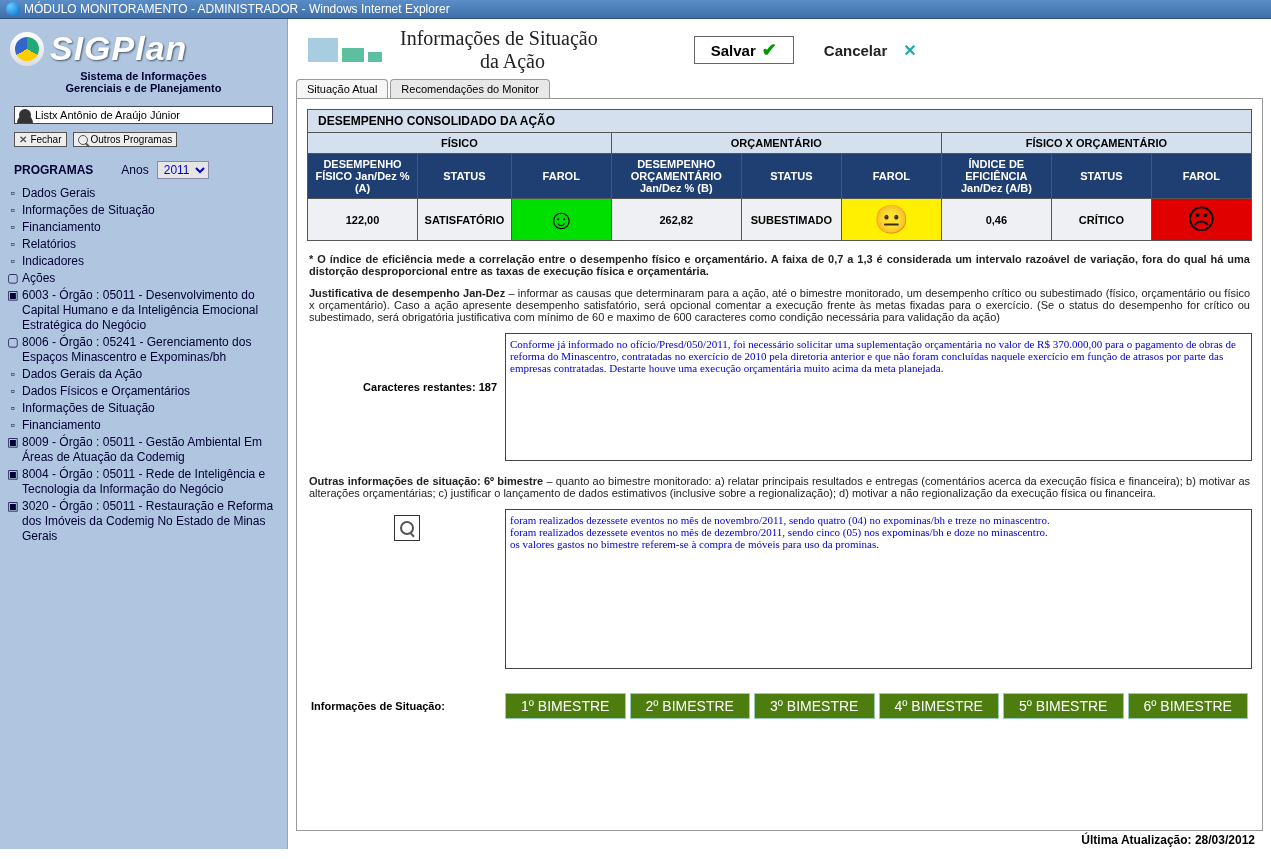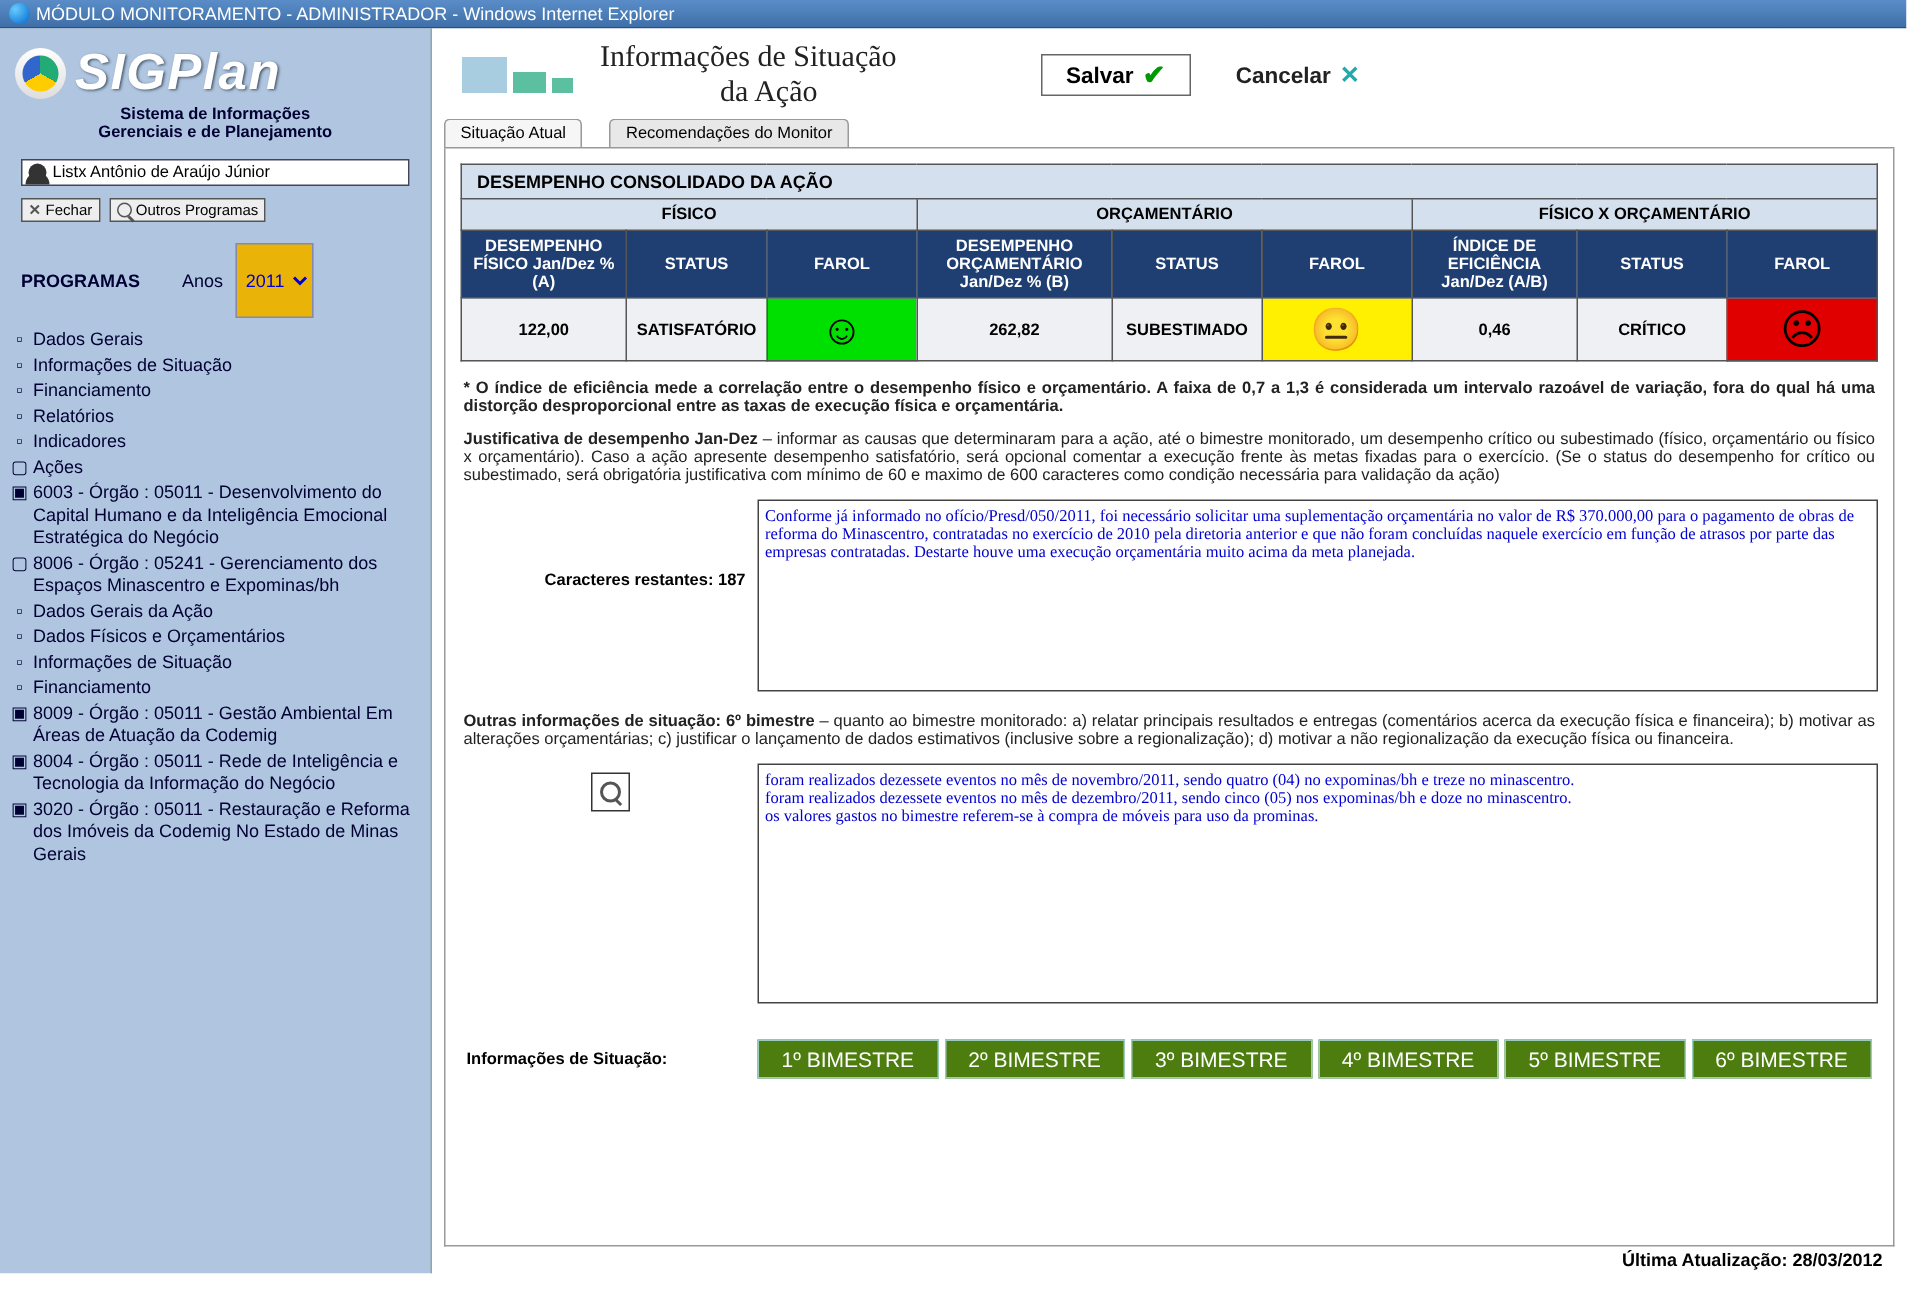--- a/index.html
+++ b/index.html
@@ -15,39 +15,39 @@
 .logo-sub { text-align:center; font-size:11px; color:#003; font-weight:bold; margin-bottom:8px;}
 .userbox { background:#fff; border:1px solid #445; margin: 4px 14px; padding:2px 4px; font-size:11px; display:flex; align-items:center; gap:4px;}
 .user-ico { width:12px;height:12px; background:#333; border-radius:50%; display:inline-block; position:relative;}
 .user-ico:after{content:"";position:absolute;bottom:-2px;left:-2px;width:16px;height:8px;background:#333;border-radius:8px 8px 0 0;}
 .btnrow { display:flex; gap:6px; padding: 4px 14px;}
 .sbtn { border:1px solid #555; background:#eee; font-size:10px; padding:1px 4px; display:flex; align-items:center; gap:3px; cursor:pointer;}
 .x-ico { font-weight:bold; color:#555;}
 .mag-ico { display:inline-block; width:10px; height:10px; border:1.5px solid #555; border-radius:50%; position:relative;}
 .mag-ico:after{content:"";position:absolute;width:5px;height:1.5px;background:#555;bottom:-2px;right:-3px;transform:rotate(45deg);}
 .prog-head { padding: 10px 14px 4px 14px; font-weight:bold; font-size:12px; color:#003; display:flex; align-items:center; gap:8px;}
-.yearsel { border:1px solid #88a; background:#eab308; color:#0000d0; font-size:12px; padding:16px 2px;text-align:right;}
+.yearsel { border:1px solid #88a; background:#e5e5e5; color:#0000d0; font-size:12px; padding:0 2px;}
 .tree { padding: 2px 6px 6px 6px; font-size:12px; color:#003; }
 .tree .n { display:flex; align-items:flex-start; gap:2px; padding:1px 0; line-height:1.25;}
 .tree .ic { width:14px; text-align:center; flex:none;}
 .tree .lbl { flex:1; word-wrap:break-word;}
 .indent1{padding-left:14px;} .indent2{padding-left:28px;} .indent3{padding-left:42px;}
 .fold-open:before{content:"▢";}
 .fold-closed:before{content:"▣";}
 .doc:before{content:"▫";}
 .main { flex:1; background:#fff; display:flex; flex-direction:column; padding: 4px 8px 2px 8px; overflow:hidden;}
 .mhead { display:flex; align-items:center; gap:18px; padding: 4px 2px 2px 12px;}
 .deco { display:flex; gap:4px; align-items:flex-end;}
 .deco span{display:block;} .d1{width:30px;height:24px;background:#a8cde0;} .d2{width:22px;height:14px;background:#5bbfa0;} .d3{width:14px;height:10px;background:#5bbfa0;}
 .mtitle { font-family: Tahoma, Verdana; font-size:20px; color:#222; }
 .actbtn { border:1px solid #666; padding:2px 16px; font-size:15px; font-weight:bold; cursor:pointer; background:#fff; display:flex;align-items:center;gap:6px;}
 .check{color:#090;font-size:18px;}
-.cancel-lbl{font-size:15px;color:#222;font-weight:bold;cursor:pointer;display:flex;align-items:center;gap:6px;margin-left:12px;}
+.cancel-lbl{font-size:15px;color:#222;font-weight:bold;cursor:pointer;display:flex;align-items:center;gap:16px;margin-left:12px;}
 .cx{color:#2aa;font-weight:bold;font-size:16px;}
-.tabs { display:flex; gap:16px; margin-top:4px; border-bottom:1px solid #999;}
+.tabs { display:flex; gap:0; margin-top:4px; border-bottom:1px solid #999;}
 .tab { border:1px solid #999; border-bottom:none; border-radius:4px 4px 0 0; padding:3px 10px; font-size:11px; background:#e8e8e8; cursor:pointer; margin-right:2px;}
 .tab.active{ background:#f6f6f6; font-weight:normal;}
 .panel { border:1px solid #999; border-top:none; padding:10px; flex:1; overflow:auto;}
 .tbl { width:100%; border-collapse:collapse; font-size:11px;}
 .tbl th, .tbl td { border:1px solid #555; padding:4px; text-align:center;}
 .tbl .hdr1 { background:#d5e0ee; font-weight:bold; text-align:left; padding-left:10px; font-size:12px;}
 .tbl .group { background:#d5e0ee; font-weight:bold;}
 .tbl .colh { background:#1f3f73; color:#fff; font-weight:bold;}
 .tbl .val { background:#eef0f3; font-weight:bold;}
 .farol { font-size:28px; }

